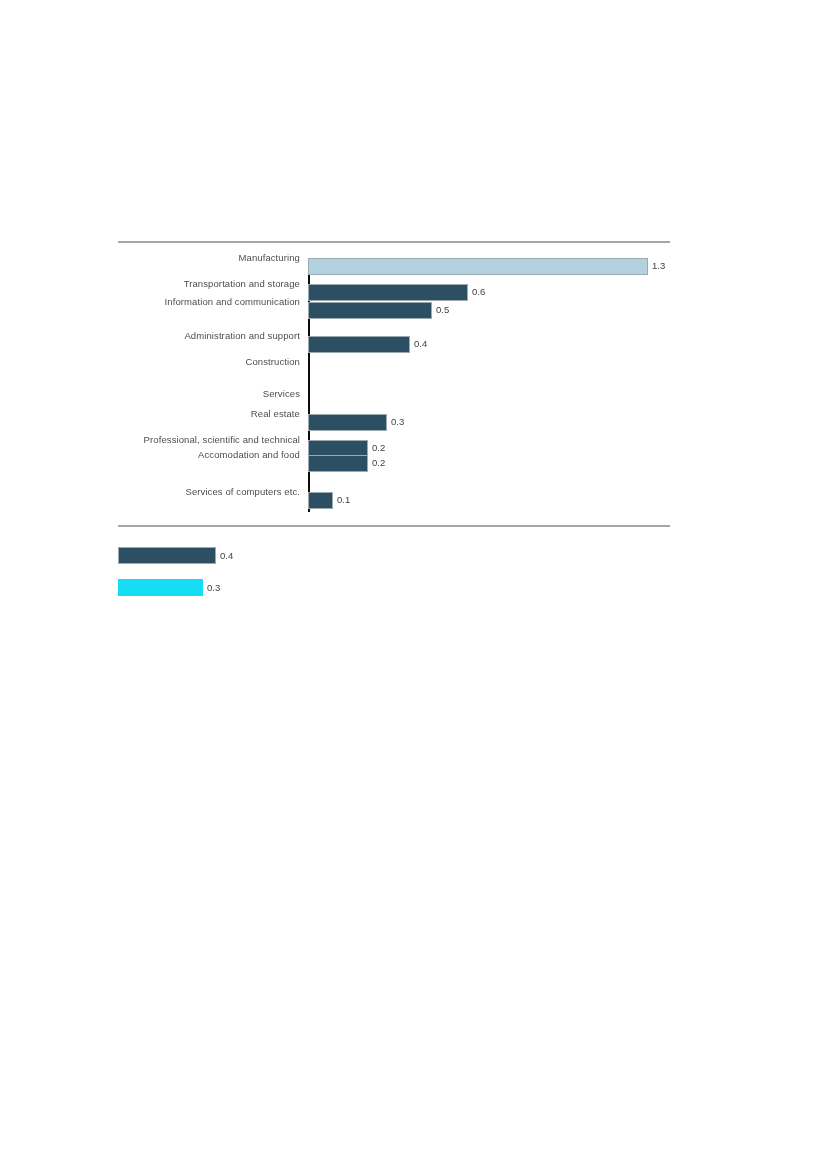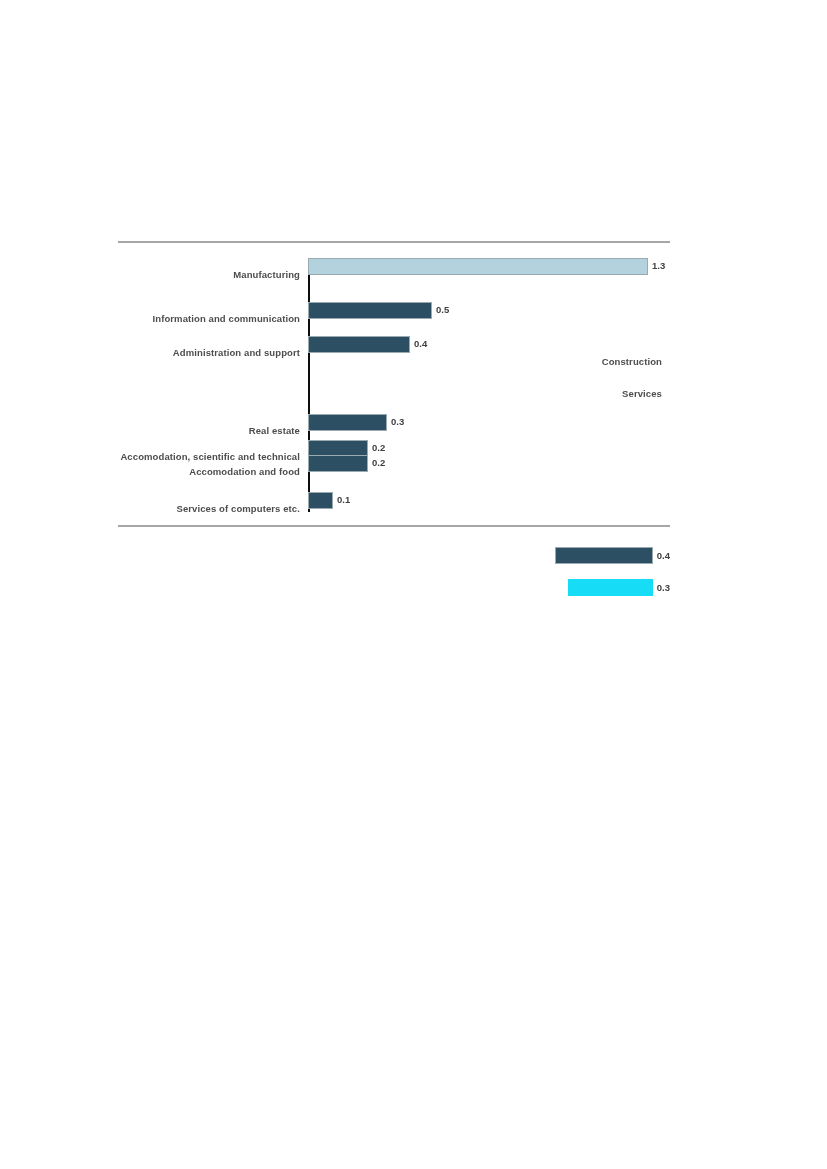--- a/index.html
+++ b/index.html
@@ -40,22 +40,21 @@
     width: 552px;
     height: 262px;
   }
 
   .bar-row {
     position: absolute;
     left: 0;
     width: 552px;
     height: 26px;
     display: flex;
-    align-items: flex-end;
-    font-weight: bold;
+    align-items: flex-start;
   }
 
   .cat-label {
     width: 190px;
     flex: 0 0 190px;
     text-align: right;
     padding-right: 8px;
     box-sizing: border-box;
     font-size: 9.5px;
     color: #4d4d4d;
@@ -109,20 +108,27 @@
   <div id="plot-area">
     <div id="axis-line"></div>
 
   <div class="bar-row" style="top: 0px;">
         <div class="cat-label">Manufacturing</div>
         <div class="bar-track">
           <div class="bar highlight-light" style="width: 340px;"></div>
           <div class="bar-value">1.3</div>
         </div>
       </div>
+      <div class="bar-row" style="top: 26px;">
+        <div class="cat-label">Transportation and storage</div>
+        <div class="bar-track">
+          <div class="bar" style="width: 160px;"></div>
+          <div class="bar-value">0.6</div>
+        </div>
+      </div>
       <div class="bar-row" style="top: 44px;">
         <div class="cat-label">Information and communication</div>
         <div class="bar-track">
           <div class="bar" style="width: 124px;"></div>
           <div class="bar-value">0.5</div>
         </div>
       </div>
       <div class="bar-row" style="top: 78px;">
         <div class="cat-label">Administration and support</div>
         <div class="bar-track">
@@ -145,21 +151,21 @@
         </div>
       </div>
       <div class="bar-row" style="top: 156px;">
         <div class="cat-label">Real estate</div>
         <div class="bar-track">
           <div class="bar" style="width: 79px;"></div>
           <div class="bar-value">0.3</div>
         </div>
       </div>
       <div class="bar-row" style="top: 182px;">
-        <div class="cat-label">Accomodation, scientific and technical</div>
+        <div class="cat-label">Professional, scientific and technical</div>
         <div class="bar-track">
           <div class="bar" style="width: 60px;"></div>
           <div class="bar-value">0.2</div>
         </div>
       </div>
       <div class="bar-row" style="top: 197px;">
         <div class="cat-label">Accomodation and food</div>
         <div class="bar-track">
           <div class="bar" style="width: 60px;"></div>
           <div class="bar-value">0.2</div>

